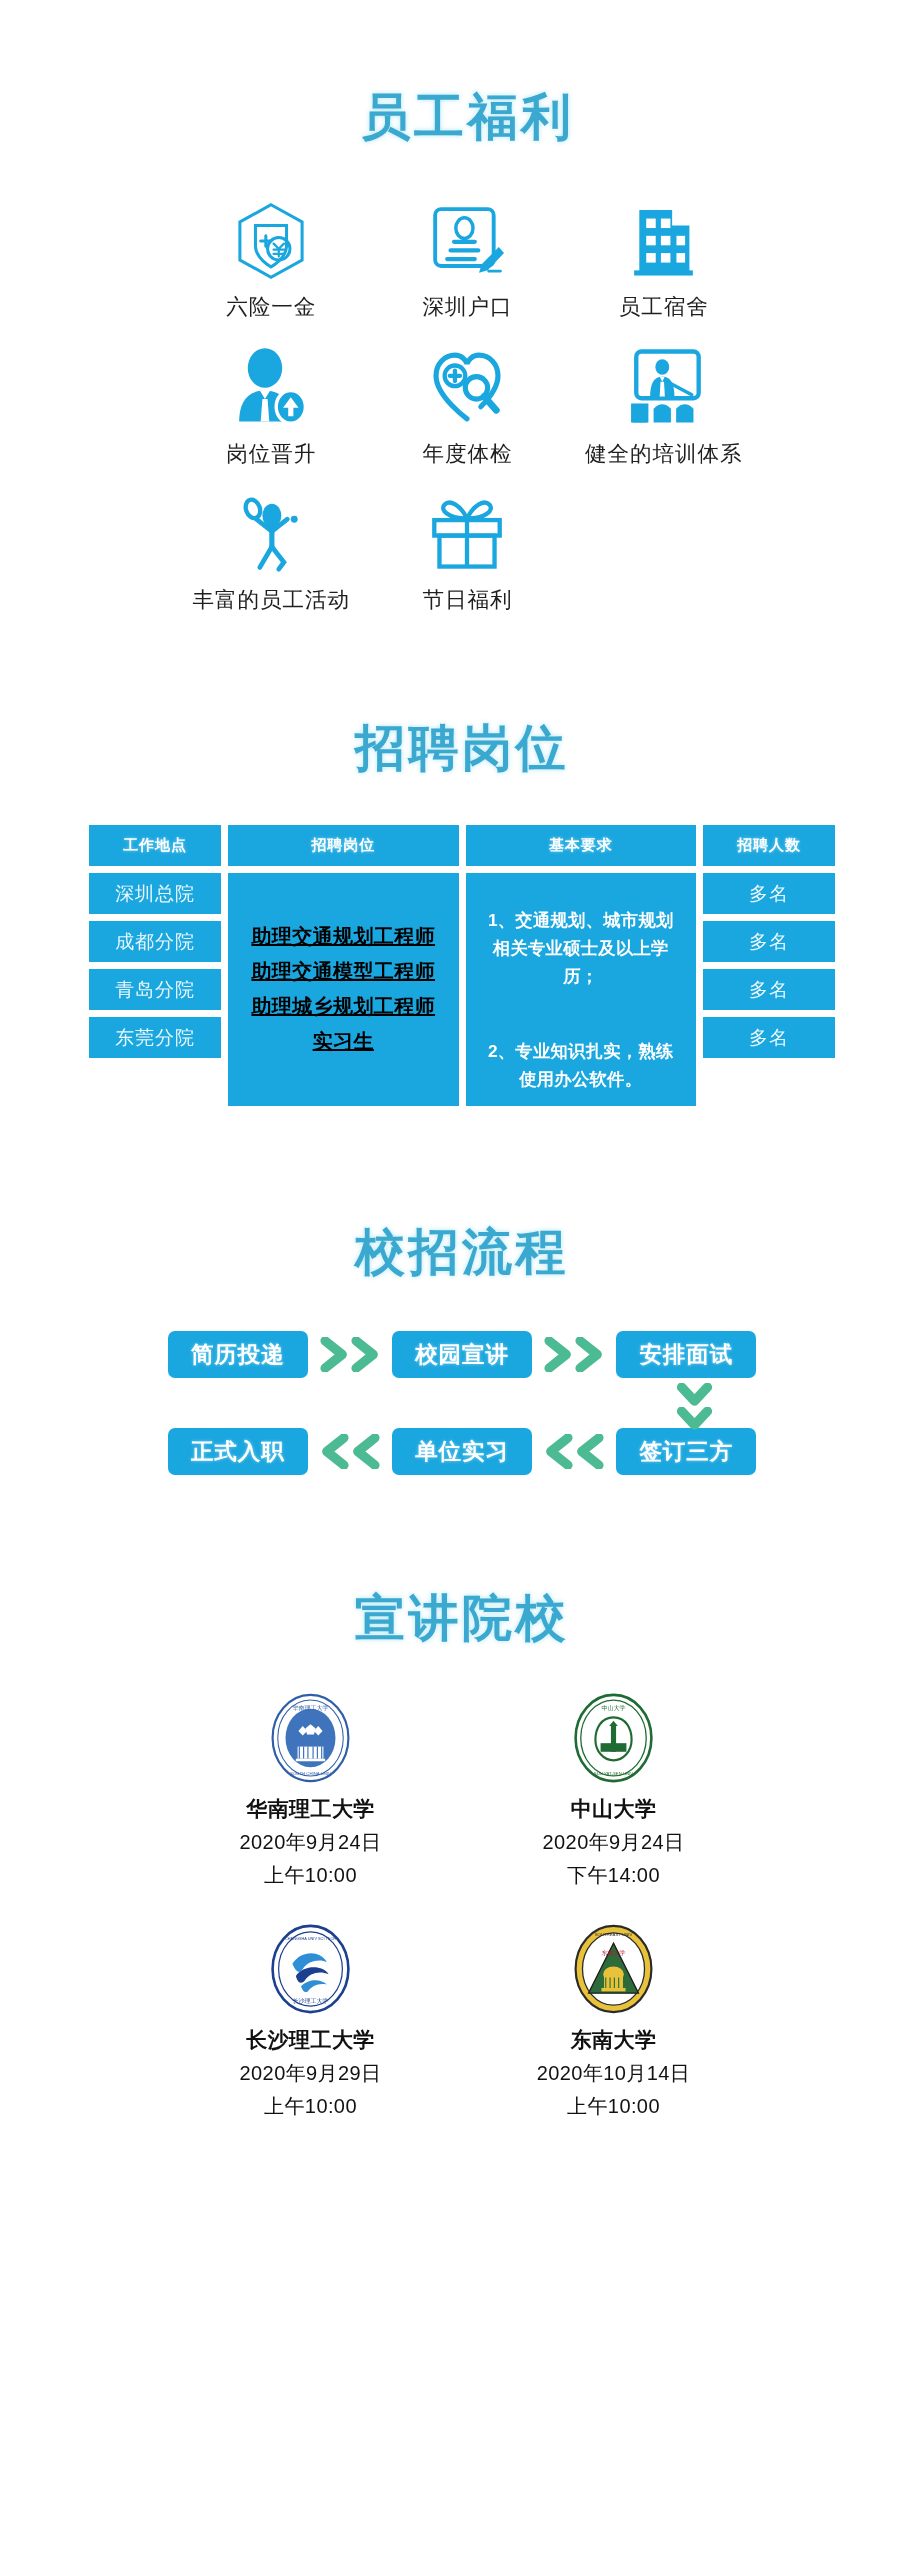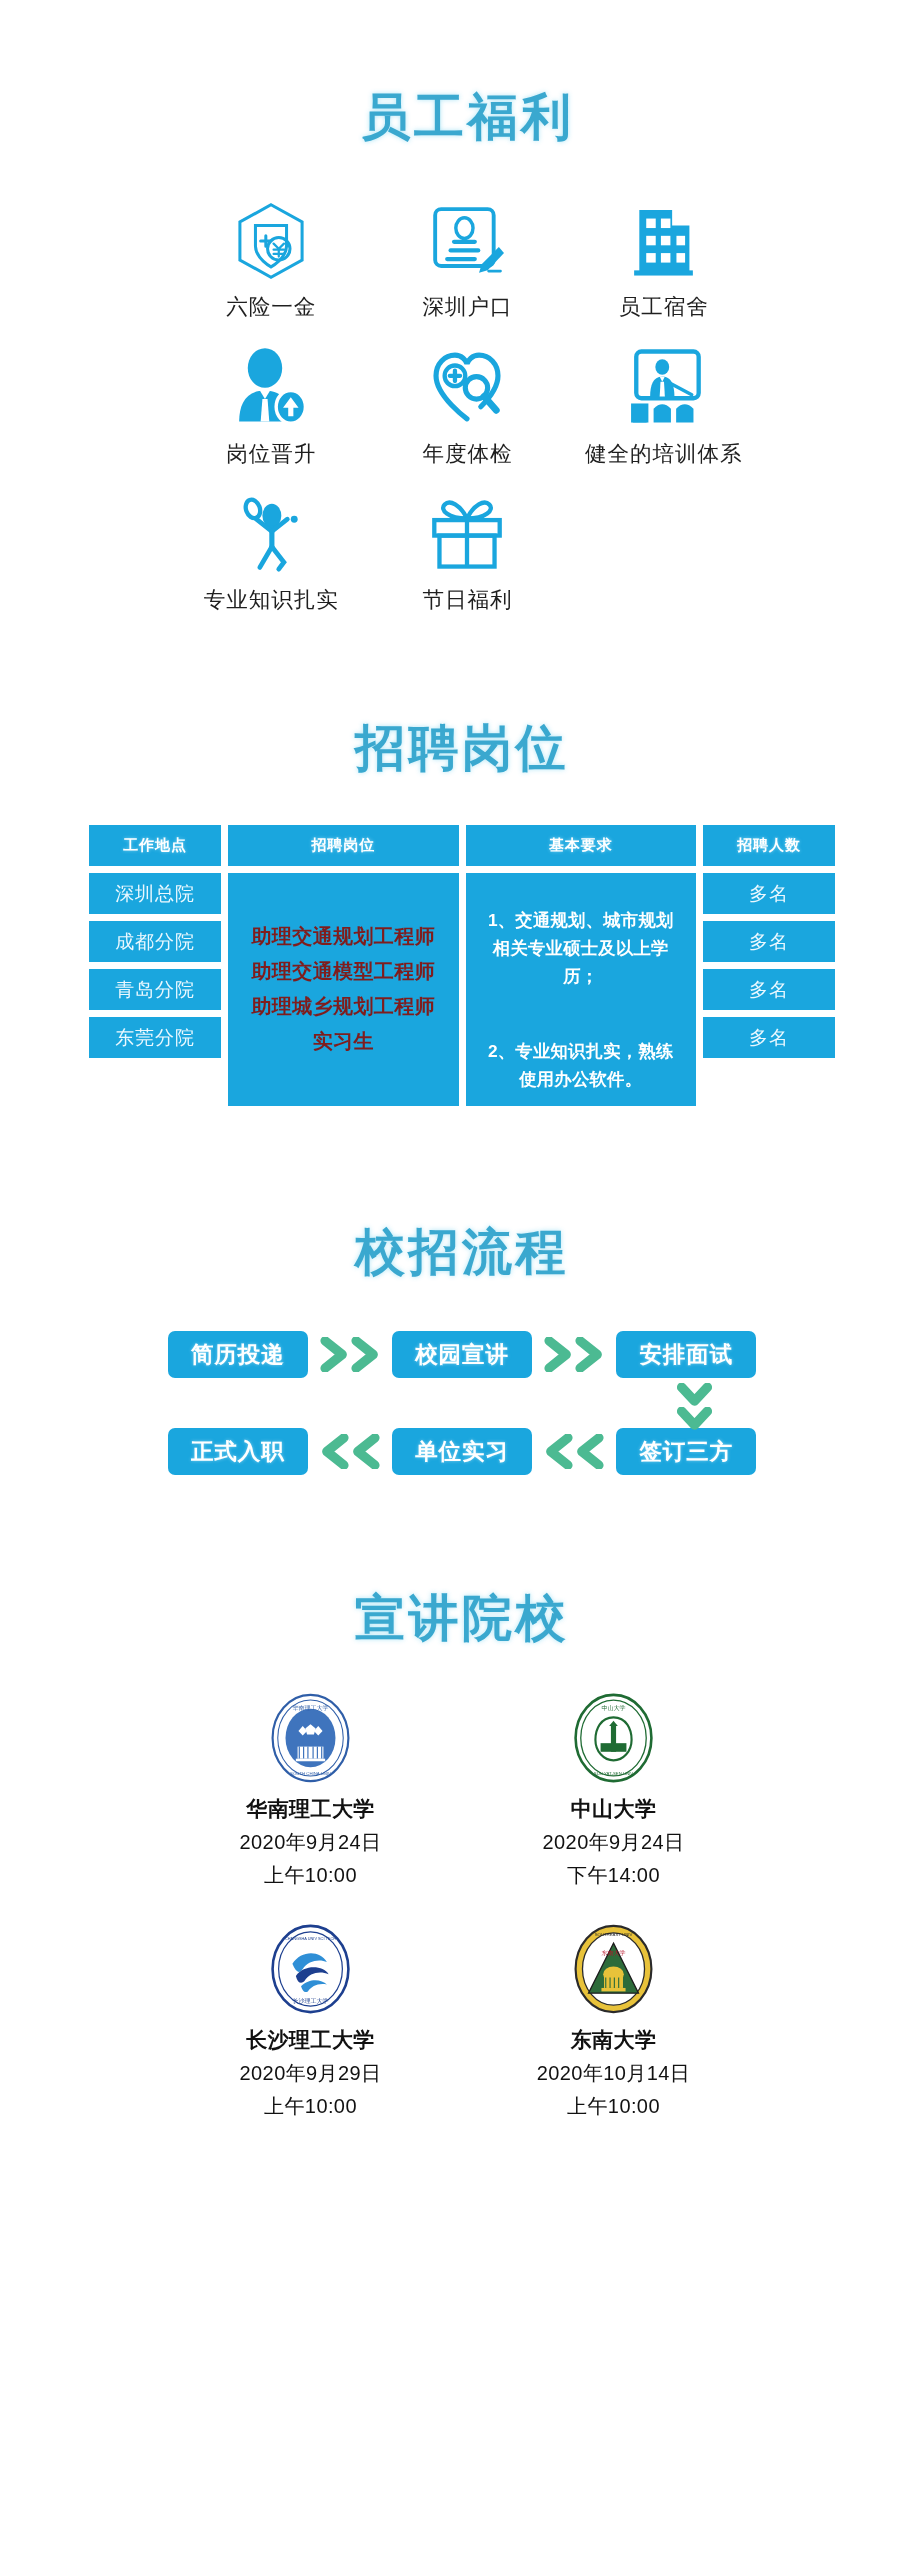--- a/index.html
+++ b/index.html
@@ -90,22 +90,23 @@
   }
   .jt-loc { height: 41px; }
   .jt-count { height: 41px; }
   .jt-merged {
     background: #1aa6de;
     flex: 1;
     display: flex;
     flex-direction: column;
     align-items: center;
     justify-content: center;
-    color: #7f1d1d;
+    color: #000000;
     padding: 8.7px 7px;
+    text-decoration: underline;
   }
   .jt-merged .line {
     font-size: 20px;
     font-weight: bold;
     line-height: 1.75;
     letter-spacing: 0.4px;
     white-space: nowrap;
   }
   .jt-req {
     background: #1aa6de;
@@ -309,21 +310,21 @@
           <ellipse cx="44" cy="26" rx="11" ry="14" fill="#1aa6de"></ellipse>
           <path d="M44 40 L44 62" stroke="#1aa6de" stroke-width="6" stroke-linecap="round"></path>
           <path d="M44 44 L26 30" stroke="#1aa6de" stroke-width="5.5" stroke-linecap="round"></path>
           <path d="M44 44 L62 30" stroke="#1aa6de" stroke-width="5.5" stroke-linecap="round"></path>
           <ellipse cx="22" cy="18" rx="8" ry="11" transform="rotate(-20 22 18)" fill="none" stroke="#1aa6de" stroke-width="5"></ellipse>
           <circle cx="70" cy="30" r="4" fill="#1aa6de"></circle>
           <path d="M44 62 L30 86" stroke="#1aa6de" stroke-width="5.5" stroke-linecap="round"></path>
           <path d="M44 62 L58 80 L52 88" stroke="#1aa6de" stroke-width="5.5" stroke-linecap="round" fill="none"></path>
         </svg>
       </div>
-      <div class="benefit-label">专业知识扎实</div>
+      <div class="benefit-label">丰富的员工活动</div>
     </div>
 
     <div class="benefit-cell">
       <div class="benefit-icon">
         <svg width="80" height="74" viewBox="0 0 92 86">
           <path d="M46 26 C38 10 26 4 20 10 C14 16 24 26 46 26 Z" fill="none" stroke="#1aa6de" stroke-width="5"></path>
           <path d="M46 26 C54 10 66 4 72 10 C78 16 68 26 46 26 Z" fill="none" stroke="#1aa6de" stroke-width="5"></path>
           <rect x="8" y="28" width="76" height="18" fill="none" stroke="#1aa6de" stroke-width="5"></rect>
           <rect x="14" y="46" width="64" height="36" fill="none" stroke="#1aa6de" stroke-width="5"></rect>
           <path d="M46 28 L46 82" stroke="#1aa6de" stroke-width="5"></path>

